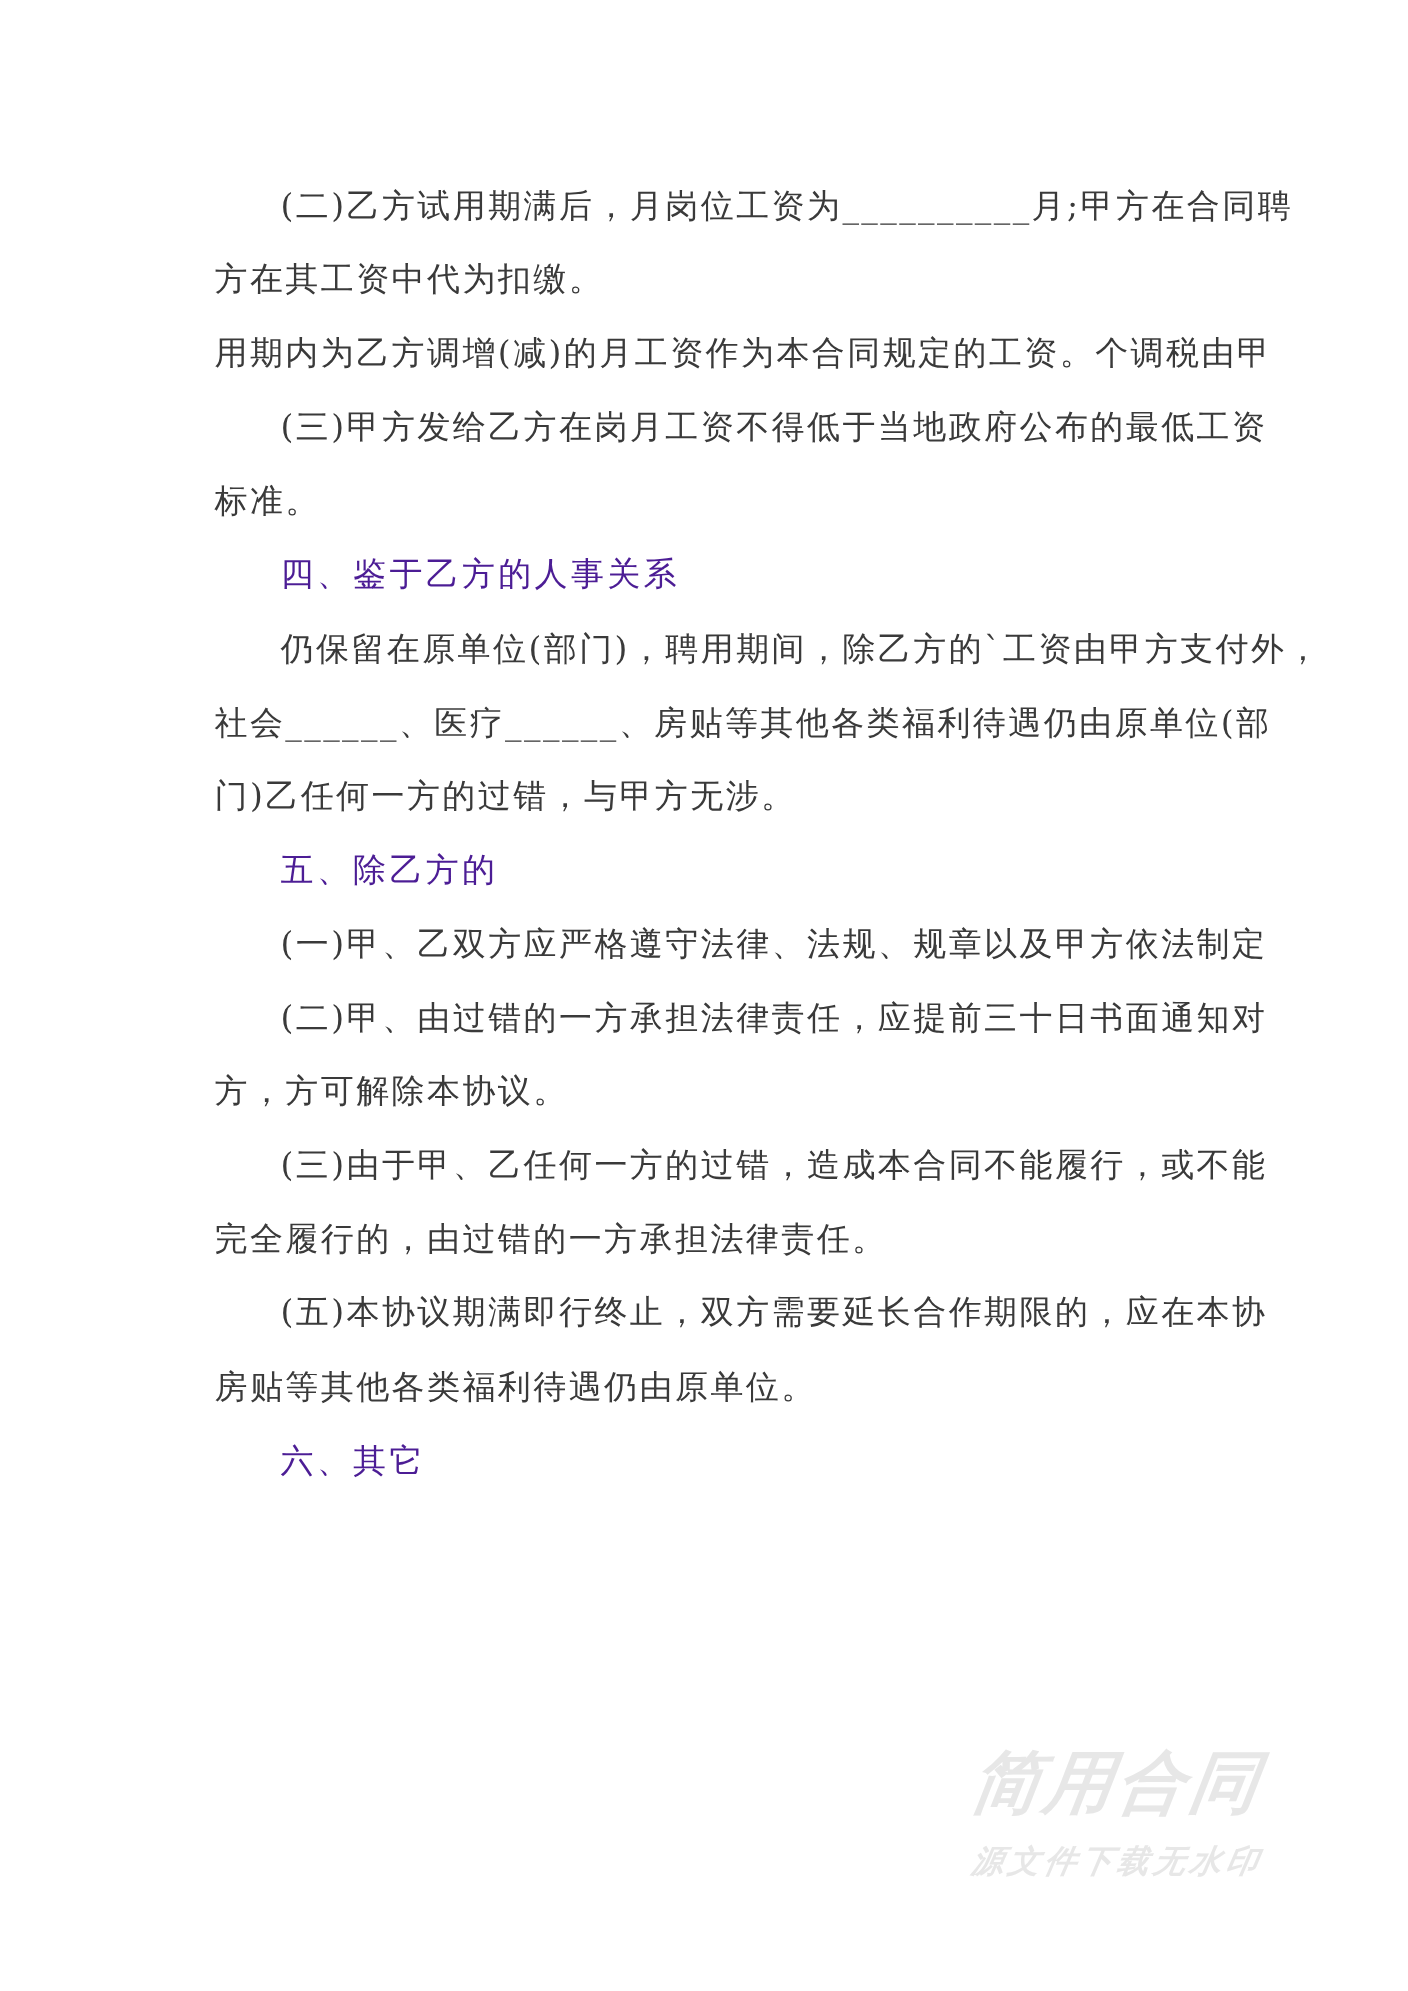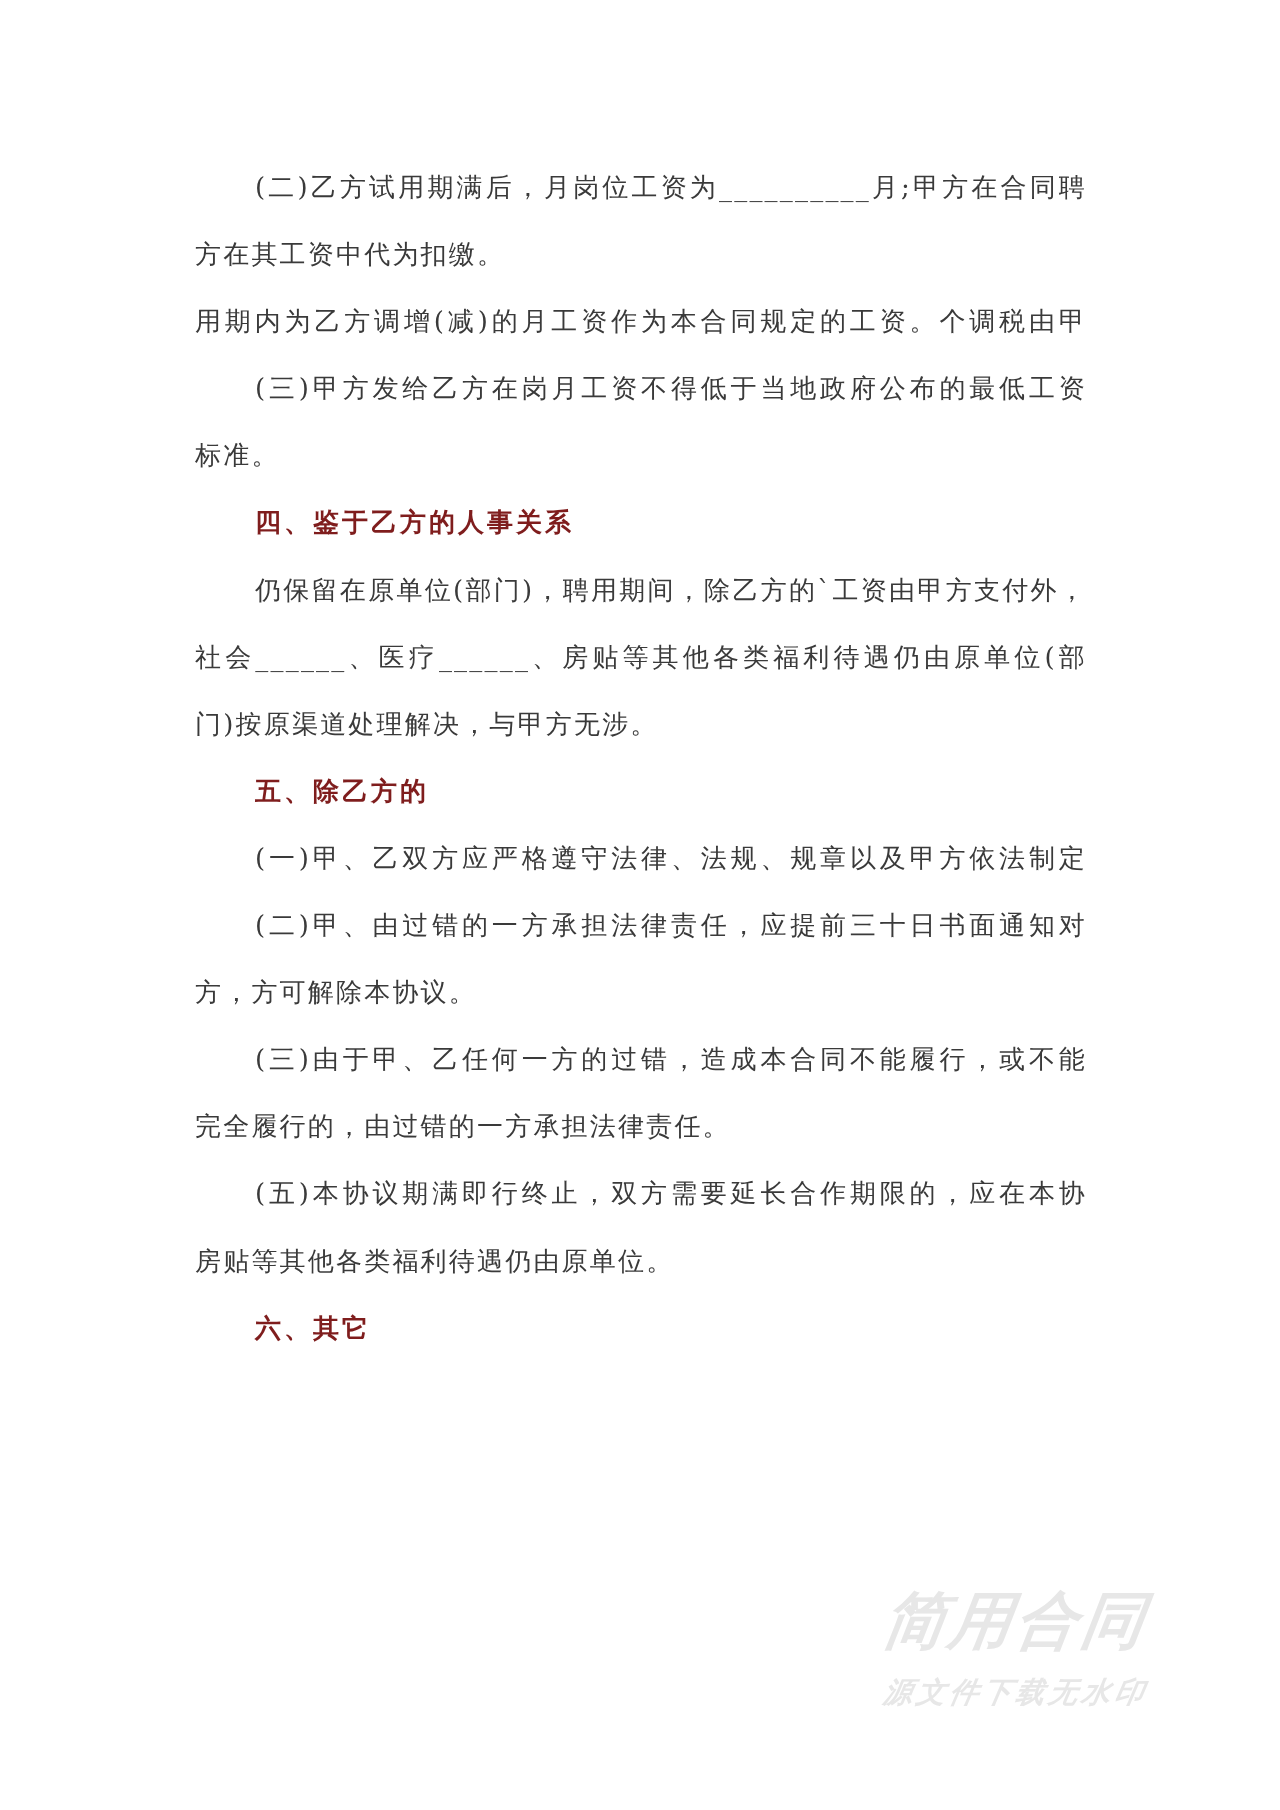--- a/index.html
+++ b/index.html
@@ -25,36 +25,36 @@
     }
     .doc-body {
       position: absolute;
       left: 195px;
       top: 154px;
       width: 892px;
     }
     .line {
       height: 67.1px;
       line-height: 67.1px;
-      font-size: 26px;
+      font-size: 30px;
       white-space: nowrap;
       letter-spacing: 2.2px;
       text-align: justify;
       text-align-last: justify;
       overflow: visible;
     }
     .line.last {
       text-align-last: left;
     }
     .line.indent {
       padding-left: 60px;
     }
     .line.heading {
-      font-weight: bold;
-      color: #7f1d1d;
+      font-weight: normal;
+      color: #4c1d95;
       padding-left: 60px;
       text-align-last: left;
       letter-spacing: 3px;
     }
     .watermark {
       position: absolute;
       left: 884px;
       top: 1584px;
       width: 300px;
       color: #e7e7e7;
@@ -85,21 +85,21 @@
 <div class="page">
   <div class="doc-body">
     <div class="line indent">(二)乙方试用期满后，月岗位工资为__________月;甲方在合同聘</div>
     <div class="line last">方在其工资中代为扣缴。</div>
     <div class="line">用期内为乙方调增(减)的月工资作为本合同规定的工资。个调税由甲</div>
     <div class="line indent">(三)甲方发给乙方在岗月工资不得低于当地政府公布的最低工资</div>
     <div class="line last">标准。</div>
     <div class="line heading">四、鉴于乙方的人事关系</div>
     <div class="line indent">仍保留在原单位(部门)，聘用期间，除乙方的`工资由甲方支付外，</div>
     <div class="line">社会______、医疗______、房贴等其他各类福利待遇仍由原单位(部</div>
-    <div class="line last">门)按原渠道处理解决，与甲方无涉。</div>
+    <div class="line last">门)乙任何一方的过错，与甲方无涉。</div>
     <div class="line heading">五、除乙方的</div>
     <div class="line indent">(一)甲、乙双方应严格遵守法律、法规、规章以及甲方依法制定</div>
     <div class="line indent">(二)甲、由过错的一方承担法律责任，应提前三十日书面通知对</div>
     <div class="line last">方，方可解除本协议。</div>
     <div class="line indent">(三)由于甲、乙任何一方的过错，造成本合同不能履行，或不能</div>
     <div class="line last">完全履行的，由过错的一方承担法律责任。</div>
     <div class="line indent">(五)本协议期满即行终止，双方需要延长合作期限的，应在本协</div>
     <div class="line last">房贴等其他各类福利待遇仍由原单位。</div>
     <div class="line heading">六、其它</div>
   </div>

